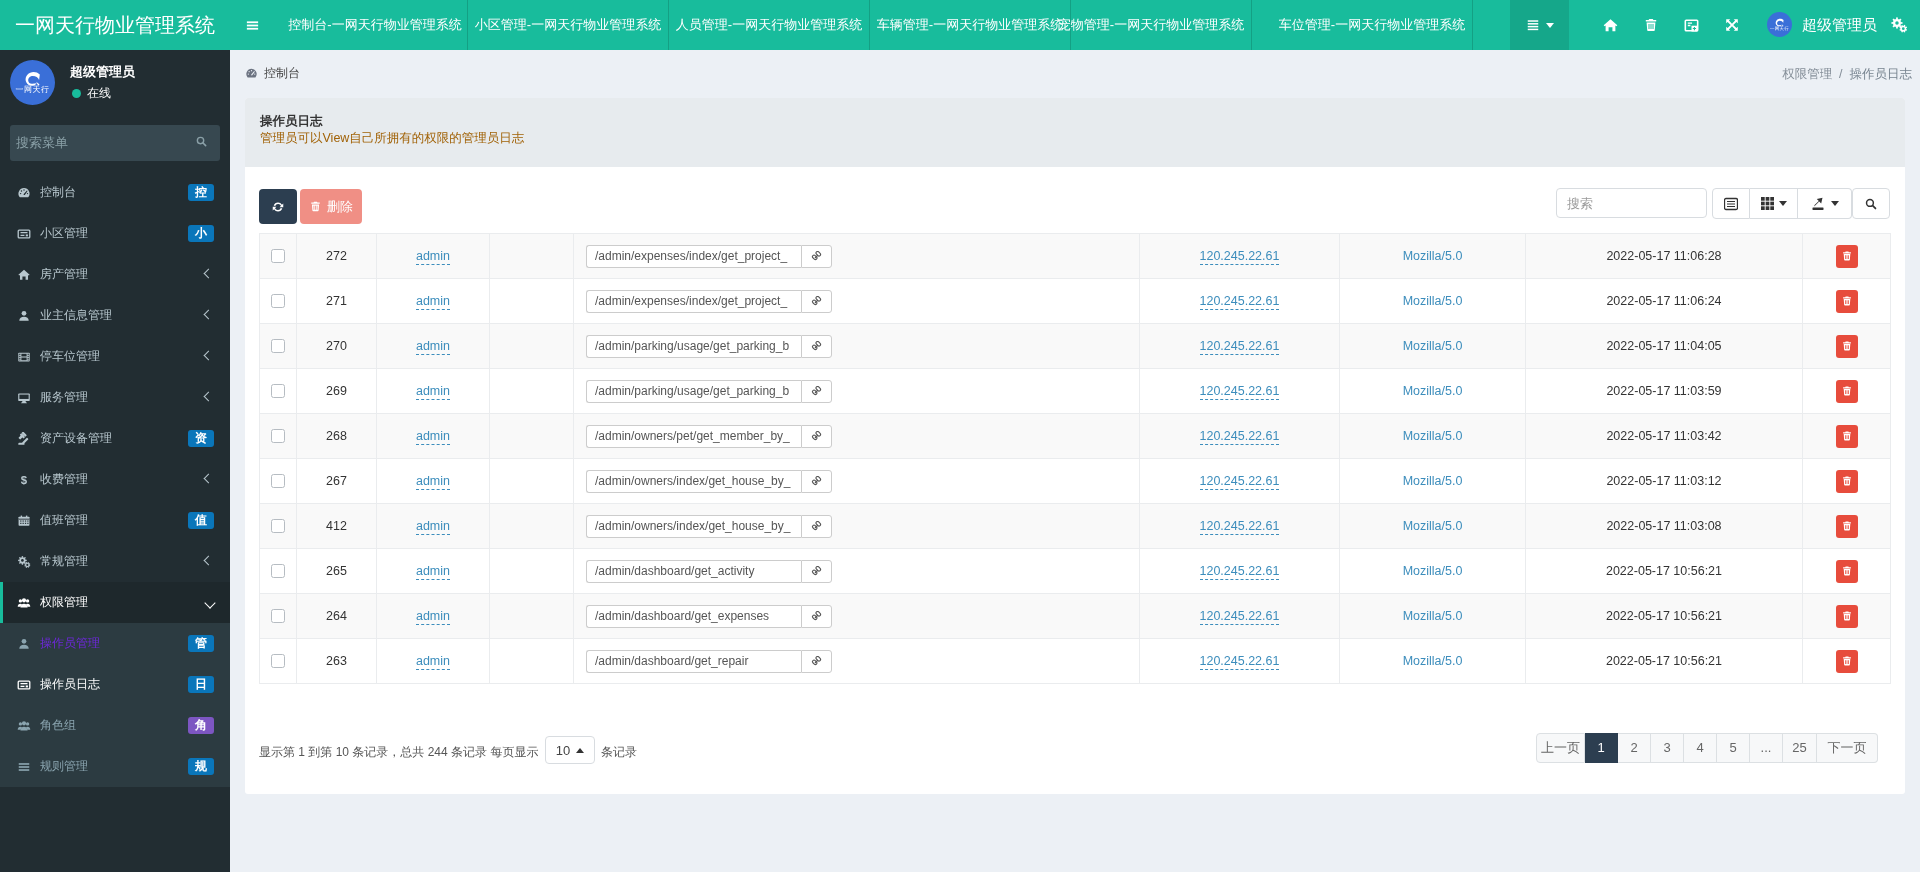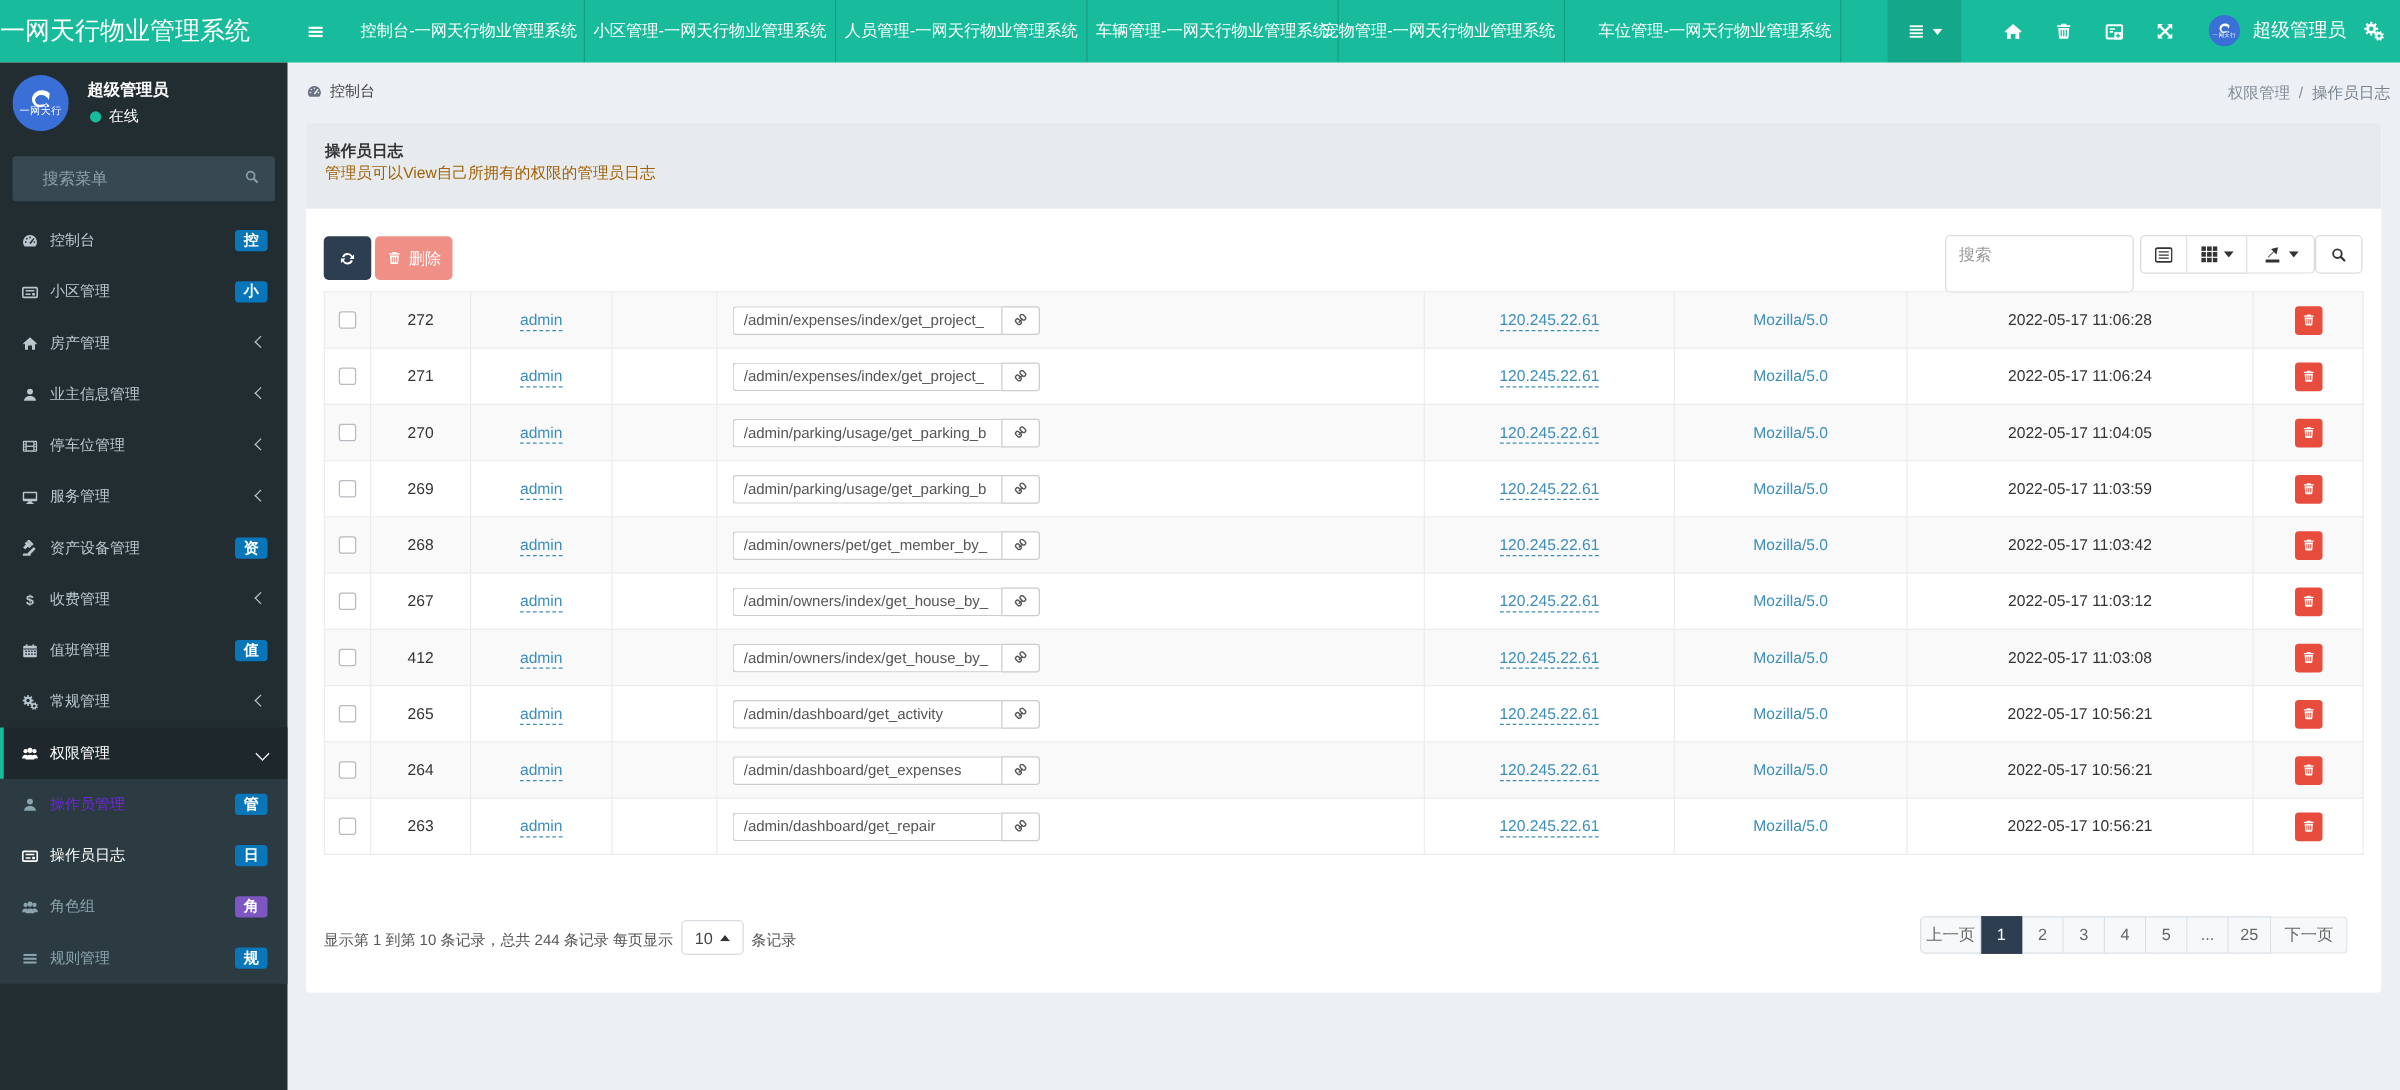--- a/index.html
+++ b/index.html
@@ -1,35 +1,35 @@
 <!DOCTYPE html>
 <html><head>
 <meta charset="utf-8">
 <style>
 *{margin:0;padding:0;box-sizing:border-box}
 html,body{width:1920px;height:872px;overflow:hidden}
 body{font-family:"Liberation Sans",sans-serif;background:#ecf0f5;position:relative;font-size:13px;color:#333}
 .a{position:absolute}
 
 #hdr{left:0;top:0;width:1920px;height:50px;background:#18bc9c}
-#logo{left:0;top:0;width:230px;height:50px;line-height:50px;text-align:left;color:#fff;font-size:20px;letter-spacing:0}
+#logo{left:0;top:0;width:230px;height:50px;line-height:50px;text-align:center;color:#fff;font-size:20px;letter-spacing:0}
 .tab{top:0;height:50px;line-height:50px;color:#fff;font-size:13px;text-align:center;border-right:1px solid rgba(0,0,0,0.15)}
 .nico{top:0;height:50px;display:flex;align-items:center;justify-content:center}
 #ddrop{left:1510px;top:0;width:59px;height:50px;background:rgba(0,0,0,0.11);display:flex;align-items:center;justify-content:center;gap:6px}
 #uname{left:1802px;top:0;height:50px;line-height:50px;color:#fff;font-size:15px}
 #avatar1{left:1767px;top:12px;width:25px;height:25px}
 
 #side{left:0;top:50px;width:230px;height:822px;background:#222d32}
 #sub{left:0;top:623px;width:230px;height:164px;background:#2c3b41}
 #avatar2{left:10px;top:60px;width:45px;height:45px}
 #sname{left:70px;top:63px;color:#fff;font-size:13px;font-weight:bold}
 #sdot{left:72px;top:89px;width:9px;height:9px;border-radius:50%;background:#18bc9c}
 #sonline{left:87px;top:85px;color:#ffffff;font-size:12px}
 #ssearch{left:10px;top:125px;width:210px;height:36px;background:#374850;border-radius:3px;display:flex;align-items:center}
-#ssearch span{color:#8aa0a7;font-size:13px;padding-left:24px;flex:1}
+#ssearch span{color:#8aa0a7;font-size:13px;padding-left:6px;flex:1}
 .mi{left:0;width:230px;height:41px}
 .mi .lbl{position:absolute;left:40px;top:0;height:41px;line-height:41px;font-size:12px;color:#b8c7ce}
 .mi .ic{position:absolute;left:14px;top:0;width:20px;height:41px;display:flex;align-items:center;justify-content:center}
 .badge{position:absolute;right:16px;top:12px;width:26px;height:17px;line-height:17px;border-radius:3px;background:#0a76ba;color:#fff;font-size:12px;text-align:center;font-weight:bold}
 .badge.pu{background:#7d56c2}
 .chev{position:absolute;right:18px;top:16px;width:7px;height:7px;border-left:1.6px solid #b8c7ce;border-bottom:1.6px solid #b8c7ce;transform:rotate(45deg)}
 .chevd{position:absolute;right:16px;top:17px;width:8px;height:8px;border-left:1.6px solid #fff;border-bottom:1.6px solid #fff;transform:rotate(-45deg)}
 .mi.act{background:#1e282c;border-left:3px solid #18bc9c}
 .mi.act .lbl{color:#fff;left:37px}
 .mi.act .ic{left:11px}
@@ -38,21 +38,21 @@
 
 #bc-l{left:245px;top:63px;height:20px;display:flex;align-items:center;color:#444;font-size:12px}
 #bc-r{right:8px;top:66px;color:#848e98;font-size:12.5px}
 #panel{left:245px;top:98px;width:1660px;height:696px;background:#fff;border-radius:3px}
 #phead{left:245px;top:98px;width:1660px;height:69px;background:#e7ebee;border-radius:3px 3px 0 0}
 #ptitle{left:260px;top:113px;font-size:12.5px;font-weight:bold;color:#333}
 #psub{left:260px;top:130px;font-size:12.5px;color:#a16207}
 .btn{display:flex;align-items:center;justify-content:center;border-radius:4px}
 #btn-refresh{left:259px;top:189px;width:38px;height:35px;background:#2c3e50}
 #btn-del{left:300px;top:189px;width:62px;height:35px;background:#e74c3c;opacity:0.62;color:#fff;font-size:13px;gap:5px}
-#tsearch{left:1556px;top:188px;width:151px;height:46px;border:1px solid #d8dce0;border-radius:4px;background:#fff;line-height:29px;padding-left:10px;color:#999;font-size:13px}
+#tsearch{left:1556px;top:188px;width:151px;height:30px;border:1px solid #d8dce0;border-radius:4px;background:#fff;line-height:29px;padding-left:10px;color:#999;font-size:13px}
 .tbtn{top:188px;height:31px;background:#fff;border:1px solid #d8dce0;display:flex;align-items:center;justify-content:center;gap:5px}
 
 #tbl{left:259px;top:233px;width:1631px;border-collapse:collapse;table-layout:fixed}
 #tbl th,#tbl td{border:1px solid #eaecee;font-size:12.5px;color:#333;text-align:center;overflow:hidden;white-space:nowrap}
 #tbl th{height:39px;font-weight:bold;background:#fff;font-size:13px}
 #tbl td{height:45px}
 #tbl tr.odd td{background:#f9f9f9}
 a.lk{color:#3c8dbc;text-decoration:none}
 a.dash{border-bottom:1px dashed #3c8dbc;padding-bottom:1px}
 .cb{display:inline-block;width:14px;height:14px;border:1px solid #b6bcc2;border-radius:2.5px;background:#fff;vertical-align:middle}

